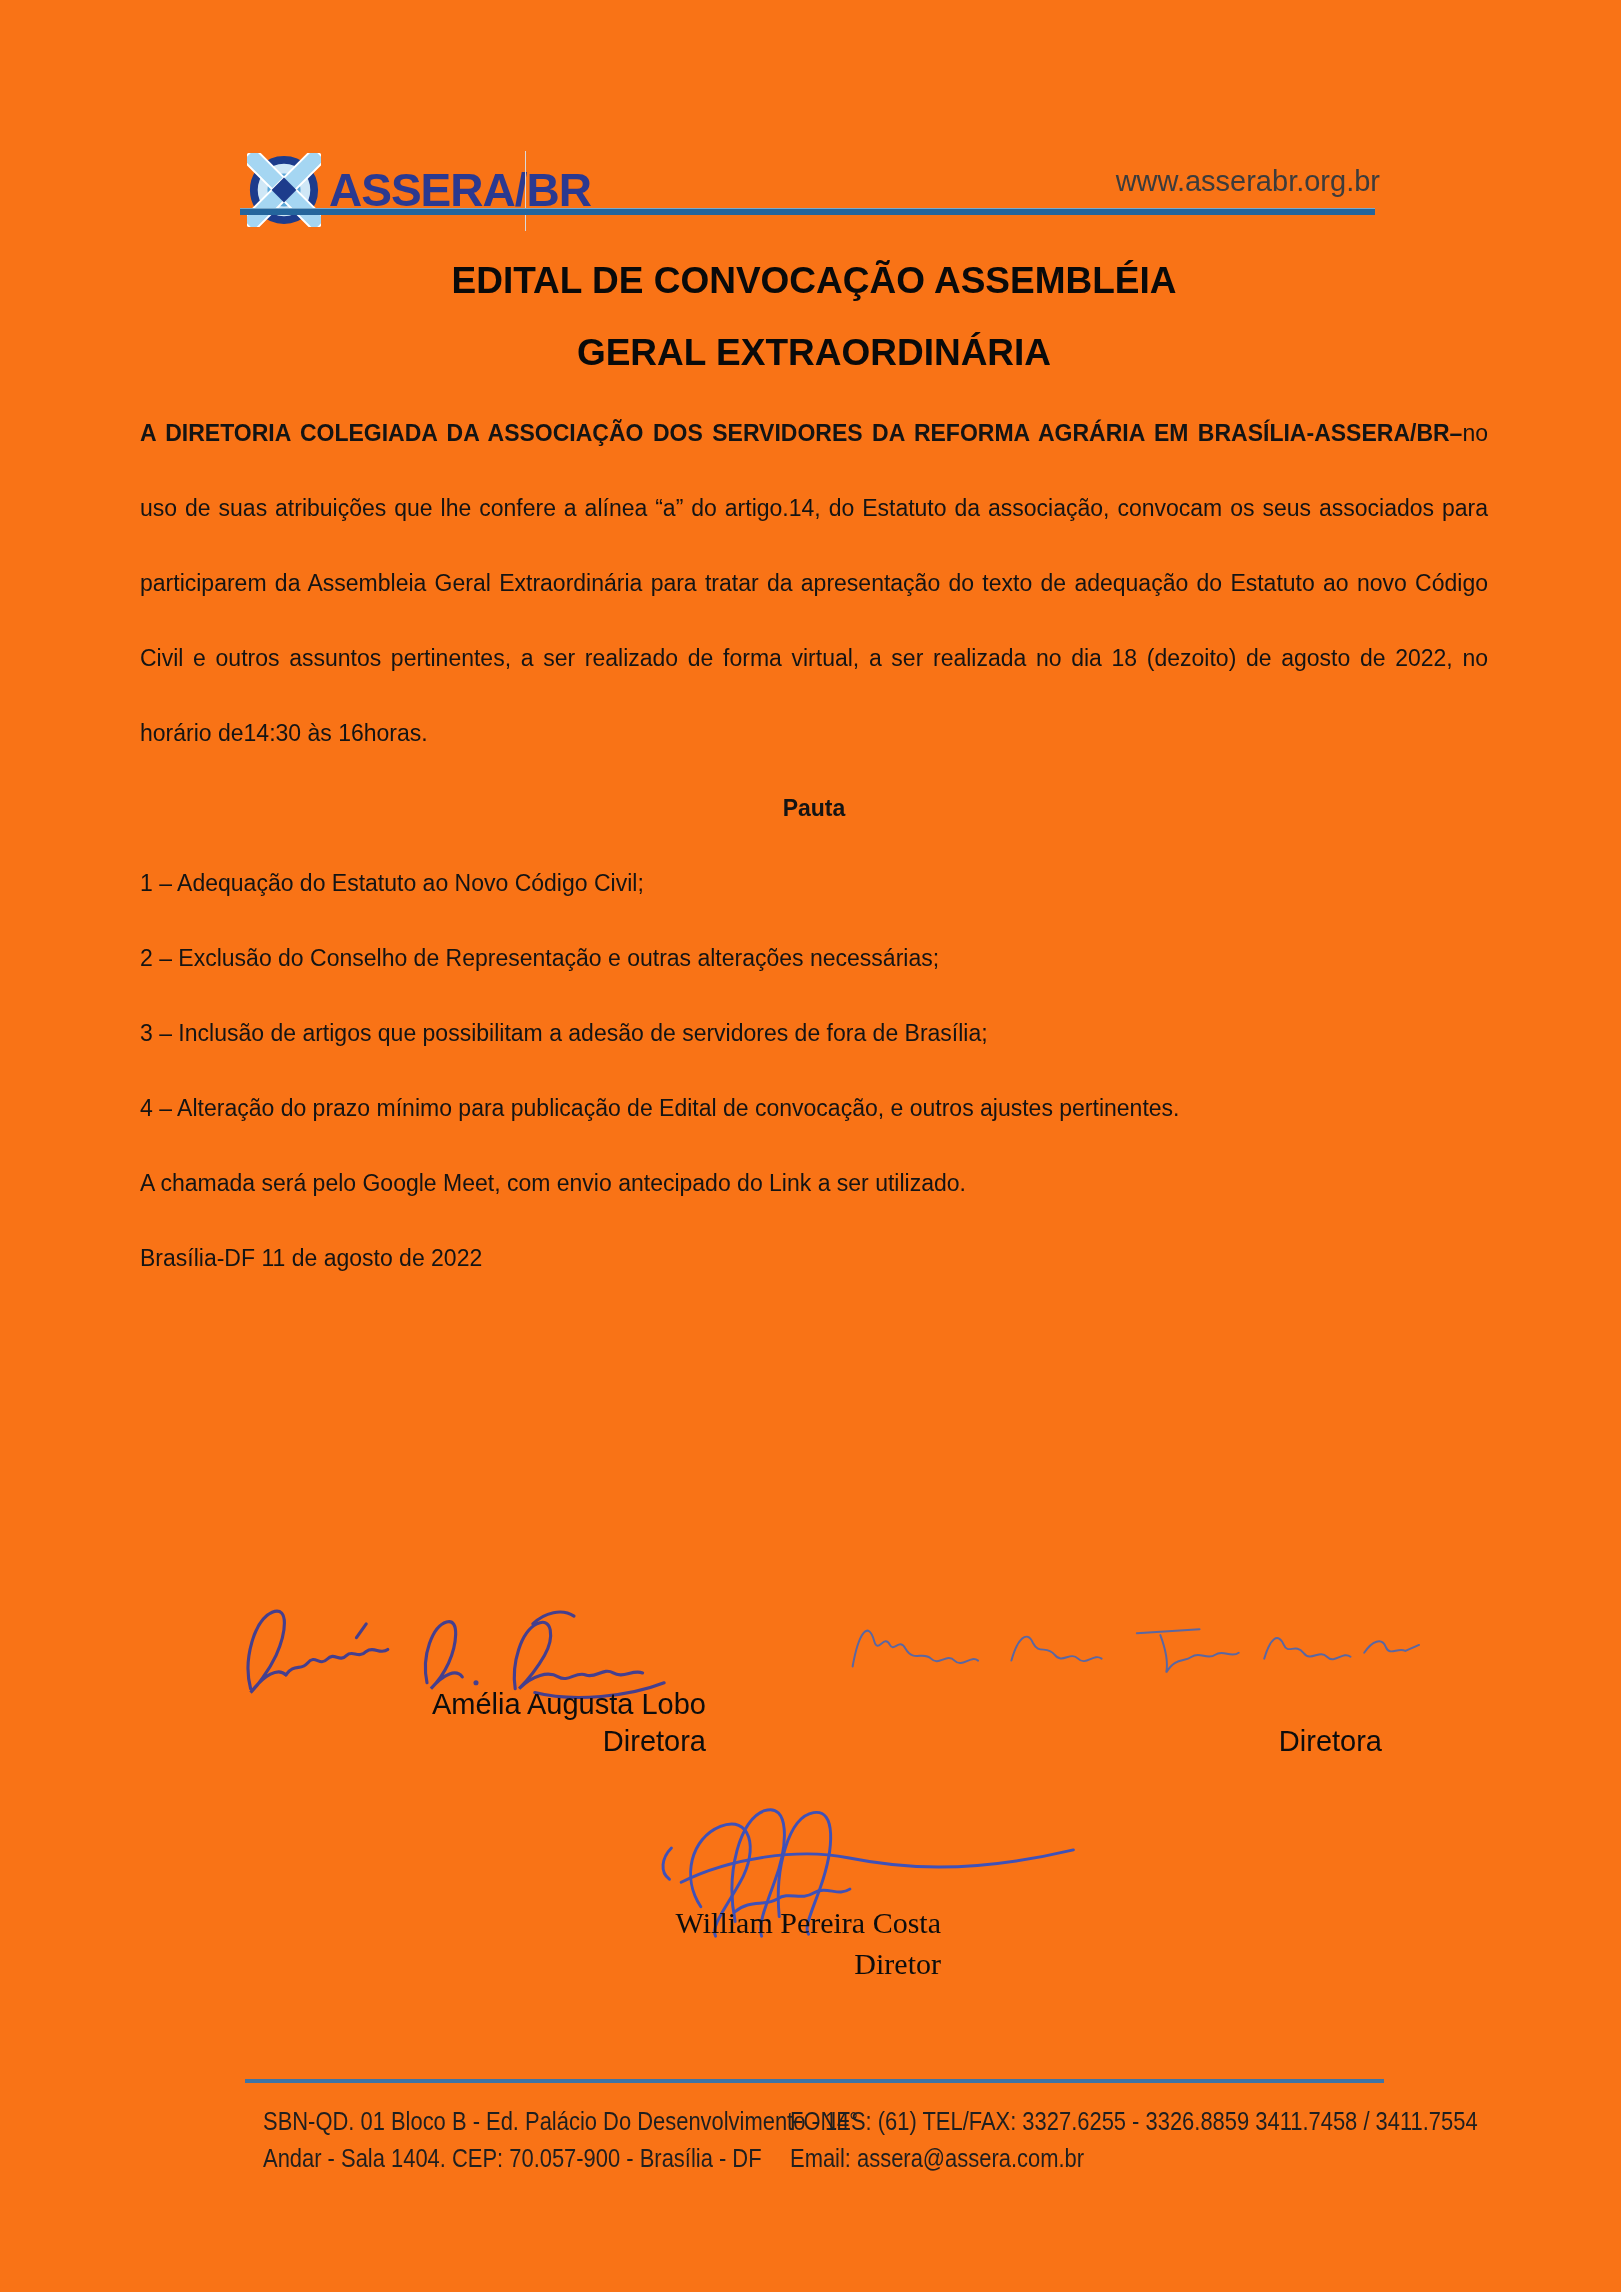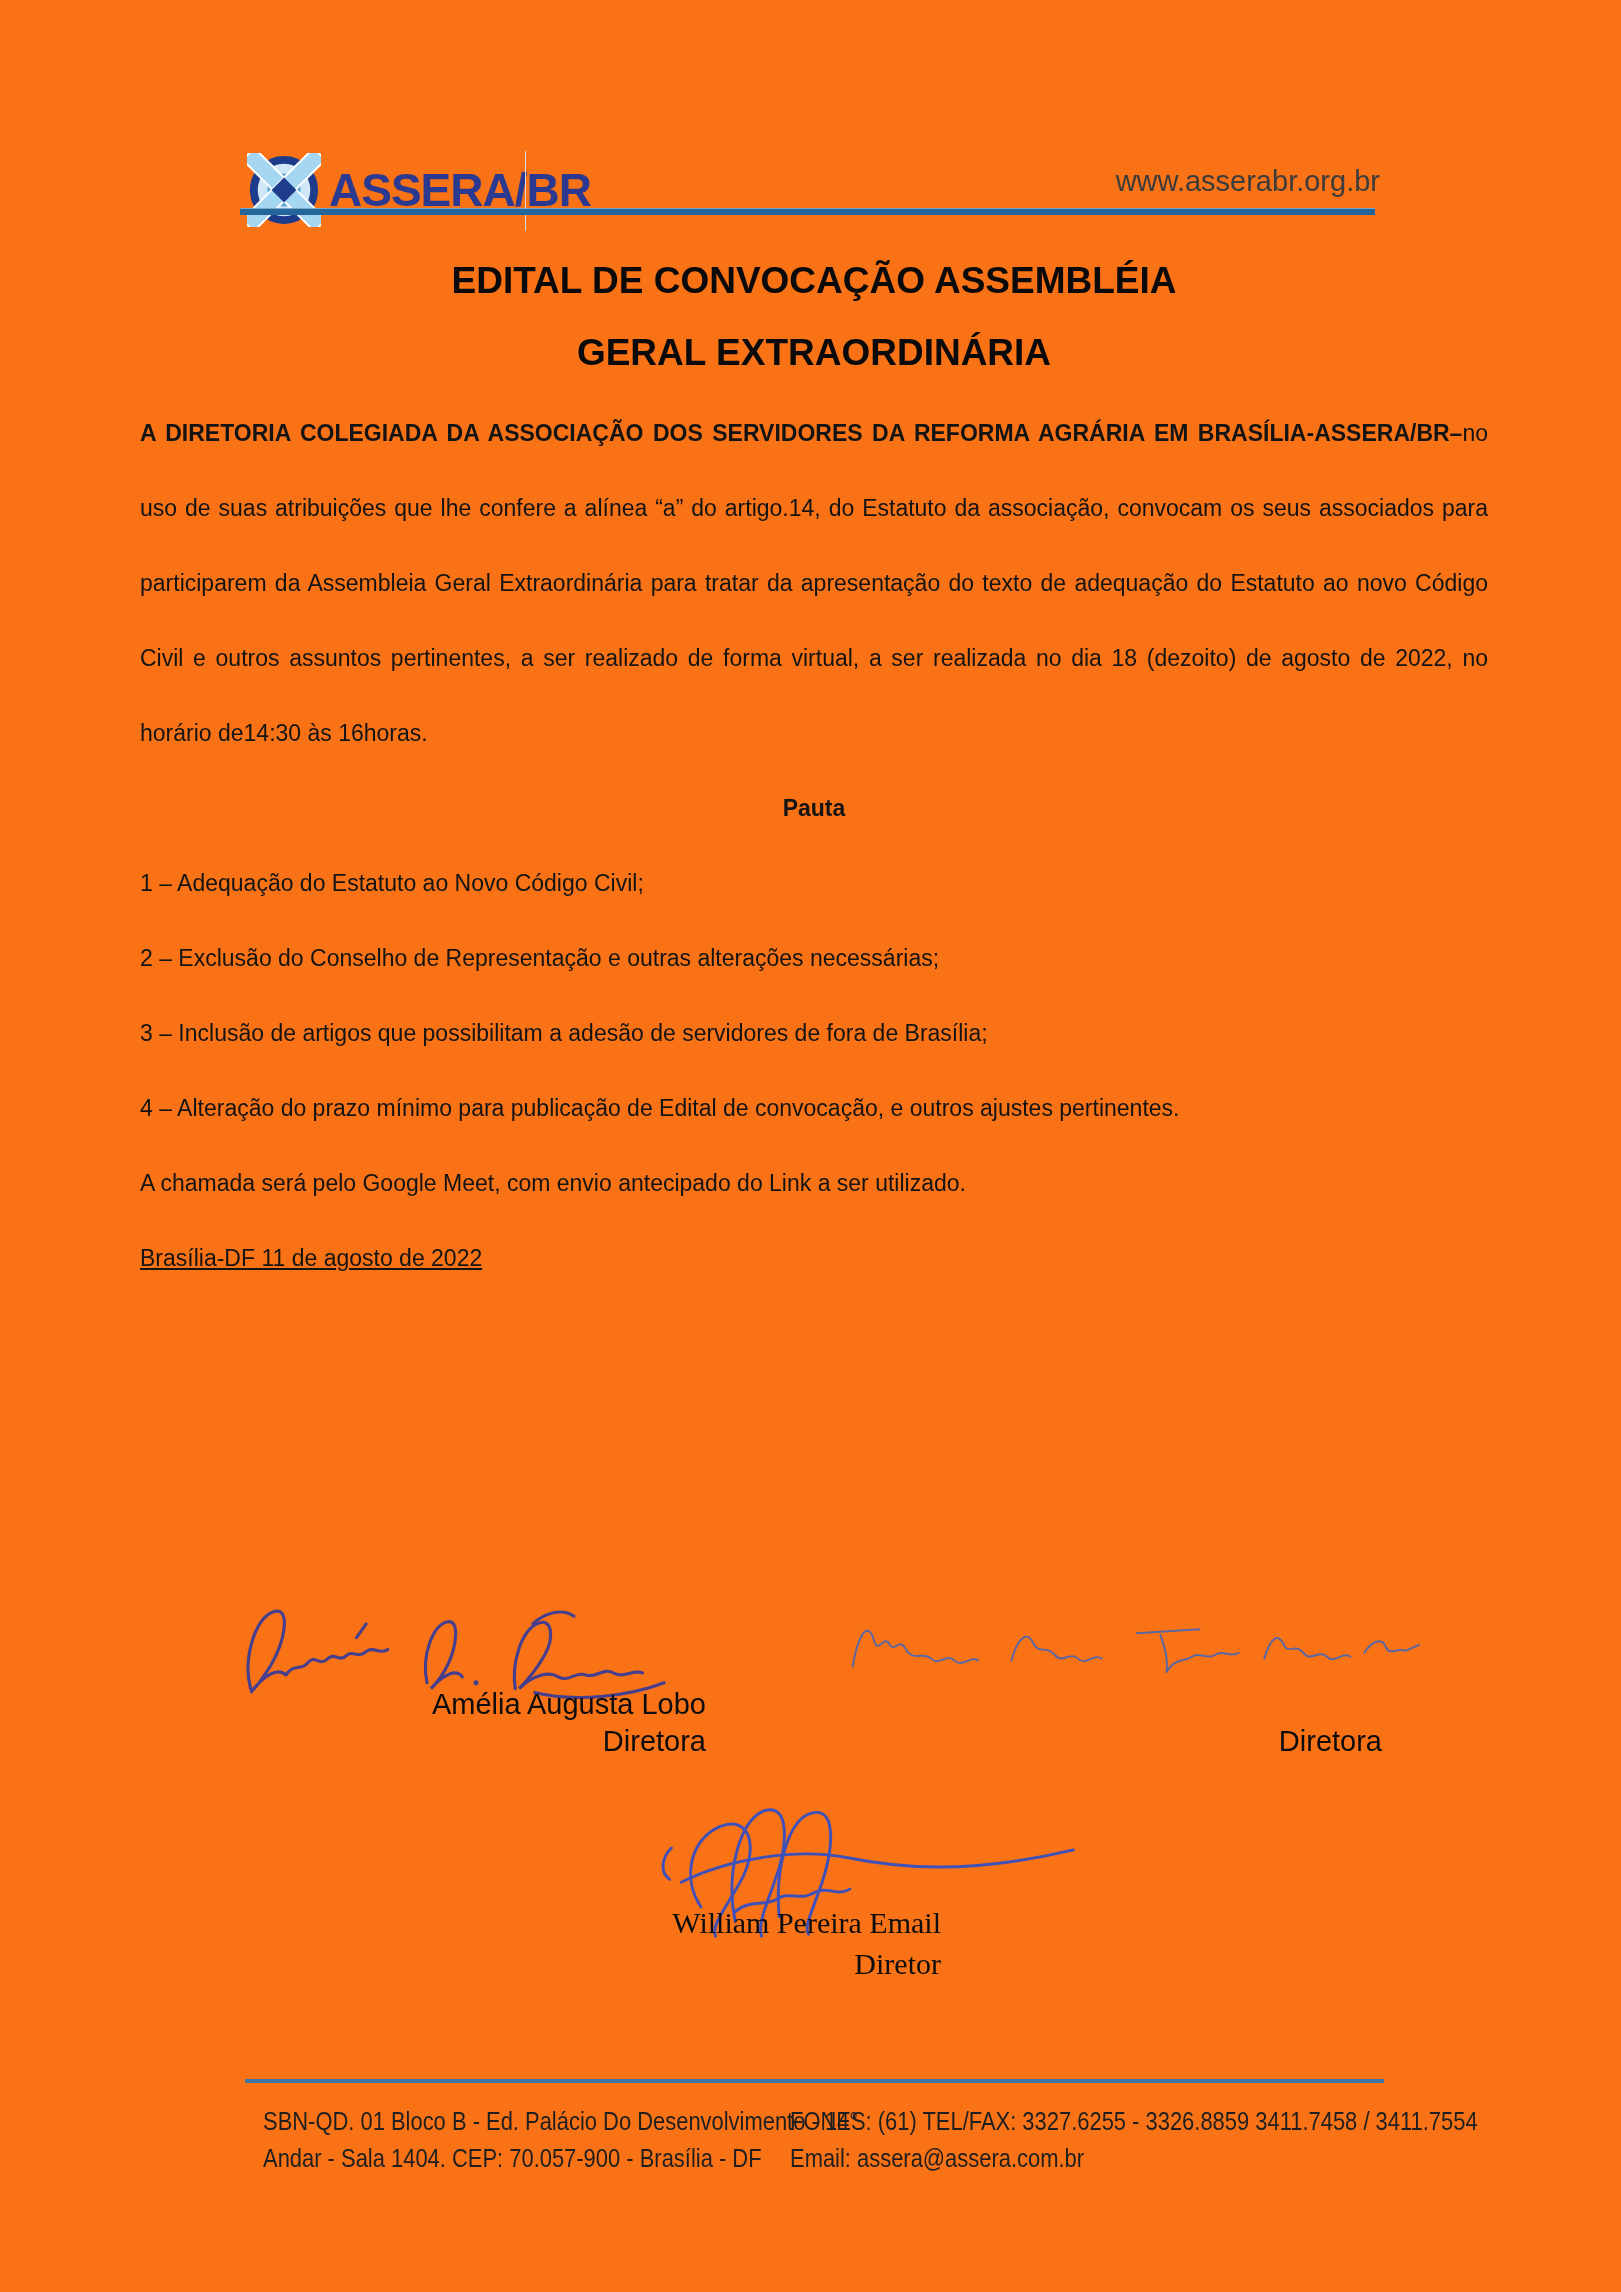--- a/index.html
+++ b/index.html
@@ -19,21 +19,21 @@
   
   .doc-title { position:absolute; left:140px; top:245px; width:1348px; text-align:center;
                font-size:37px; font-weight:bold; line-height:72px; color:#0a0a0a; }
 
   
   .doc-body { position:absolute; left:140px; top:396px; width:1348px;
               font-size:23px; line-height:75px; color:#141414; }
   .doc-body p { margin:0; text-align:justify; }
   .doc-body p.no-justify { text-align:center; }
   .bold { font-weight:bold; }
-  .dateline { text-align:left;text-decoration:underline; }
+  .dateline { text-align:left; }
 
   
   .sig-svg { position:absolute; }
   .sig-name, .sig-role { position:absolute; text-align:right; font-size:29px; color:#0d0d0d; }
   .serif { font-family:"Liberation Serif", serif; font-size:30px; }
 
   
   .footer-rule { position:absolute; left:245px; top:2079px; width:1139px; height:3.9px; background:#3f74a5; }
   .footer-col { position:absolute; top:2103px; font-size:25.5px; line-height:37px; color:#1f1f1f;
                 transform:scaleX(0.86); transform-origin:0 0; white-space:nowrap; }
@@ -103,21 +103,21 @@
   <div class="sig-role" style="left:774px; top:1725px; width:608px;">Diretora</div>
 
   <svg class="sig-svg" style="left:642px; top:1789px;" width="451" height="162" viewBox="0 0 460 165" fill="none" stroke="#3f51b8" stroke-width="3" stroke-linecap="round">
     <path d="M30,60 C20,70 18,85 28,92"></path>
     <path d="M60,120 C40,90 50,50 80,38 C110,26 120,60 100,95 C85,122 70,140 75,150"></path>
     <path d="M95,135 C85,85 100,30 125,22 C150,14 150,55 135,95 C125,122 118,140 122,150"></path>
     <path d="M140,130 C135,80 150,28 175,24 C198,20 196,60 182,100 C172,128 165,142 170,148"></path>
     <path d="M40,95 C90,70 160,60 210,70 C260,80 330,88 440,62"></path>
     <path d="M95,125 C110,112 125,120 138,112 C150,104 162,114 175,106 C188,98 200,110 212,102"></path>
   </svg>
-  <div class="sig-name serif" style="left:549px; top:1906px; width:392px;">William Pereira Email</div>
+  <div class="sig-name serif" style="left:549px; top:1906px; width:392px;">William Pereira Costa</div>
   <div class="sig-role serif" style="left:549px; top:1947px; width:392px;">Diretor</div>
 
   <div class="footer-rule"></div>
   <div class="footer-col footer-left">
     <div>SBN-QD. 01 Bloco B - Ed. Palácio Do Desenvolvimento - 14°</div>
     <div>Andar - Sala 1404. CEP: 70.057-900 - Brasília - DF</div>
   </div>
   <div class="footer-col footer-right">
     <div>FONES: (61) TEL/FAX: 3327.6255 - 3326.8859 3411.7458 / 3411.7554</div>
     <div>Email: assera@assera.com.br</div>

